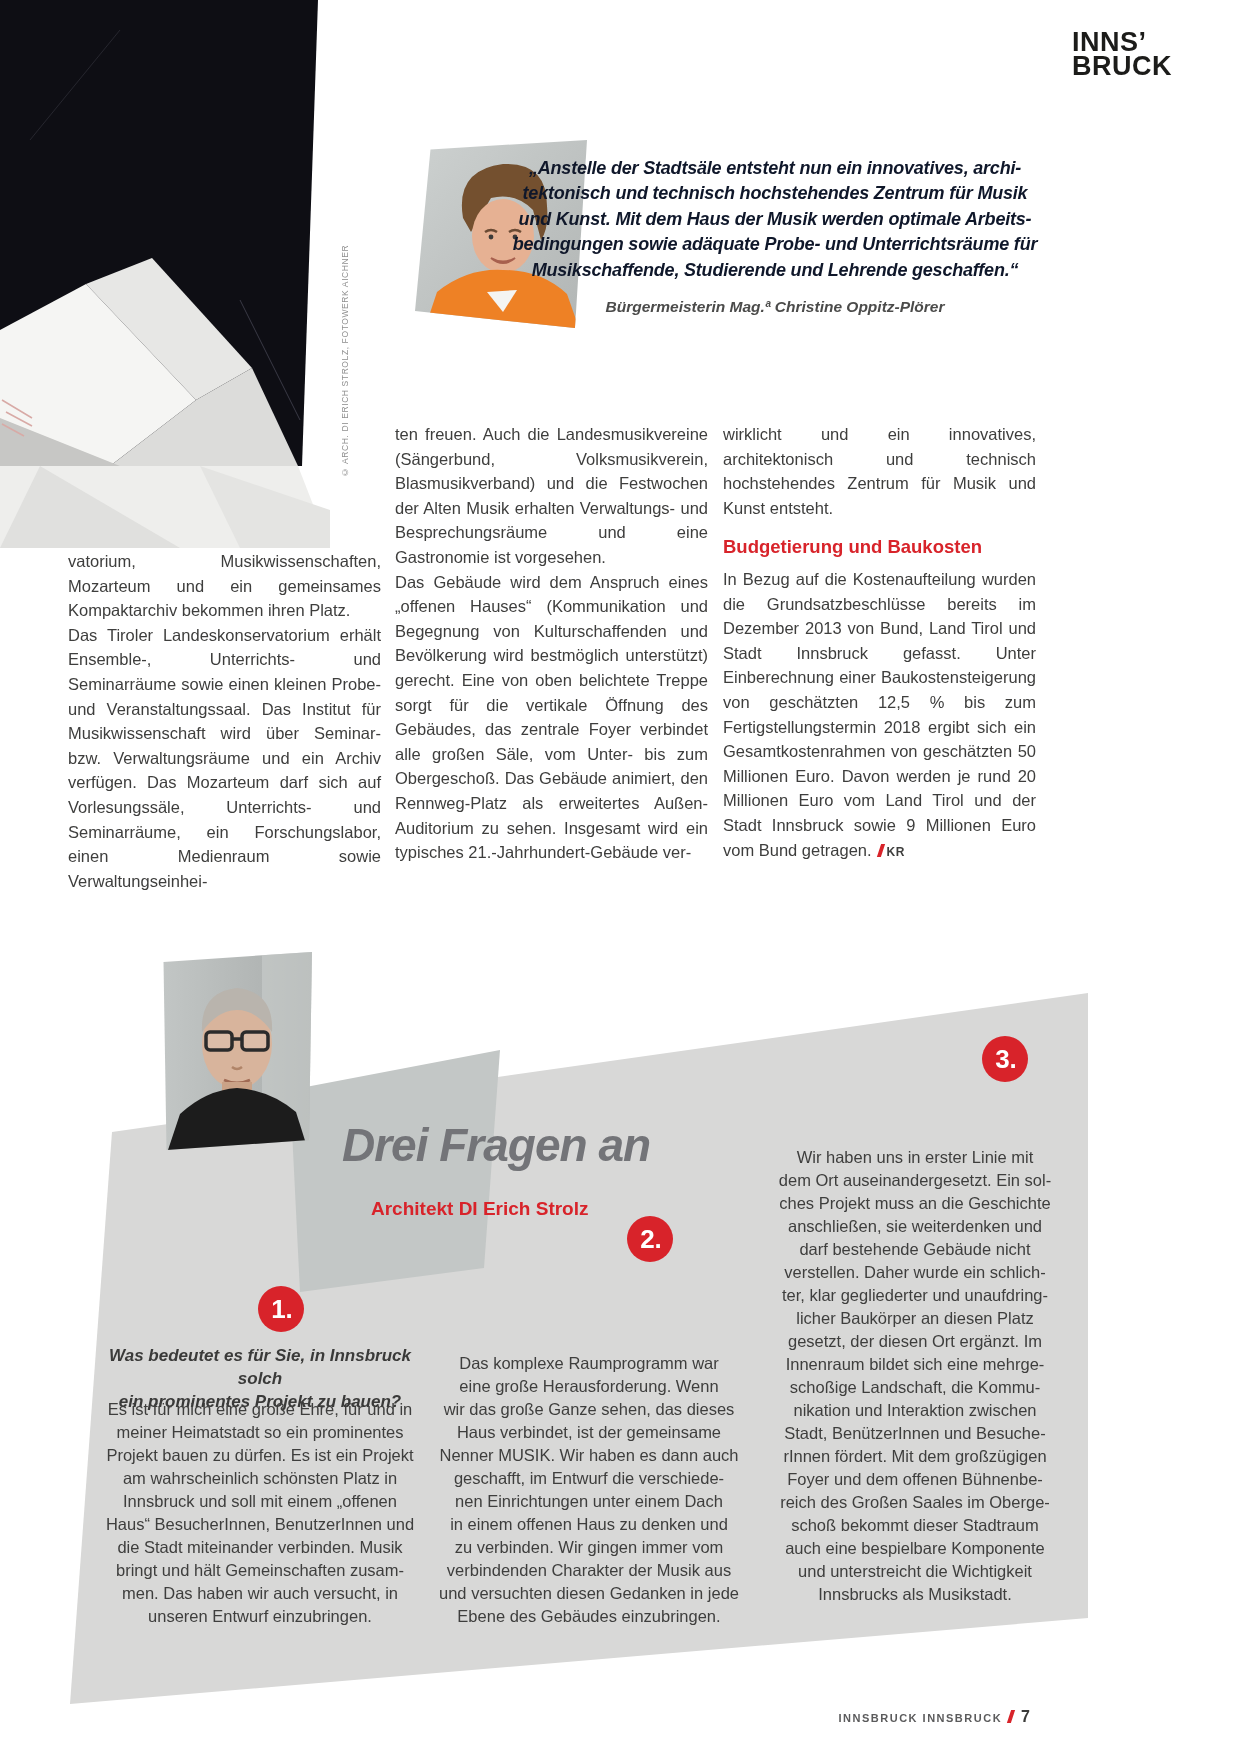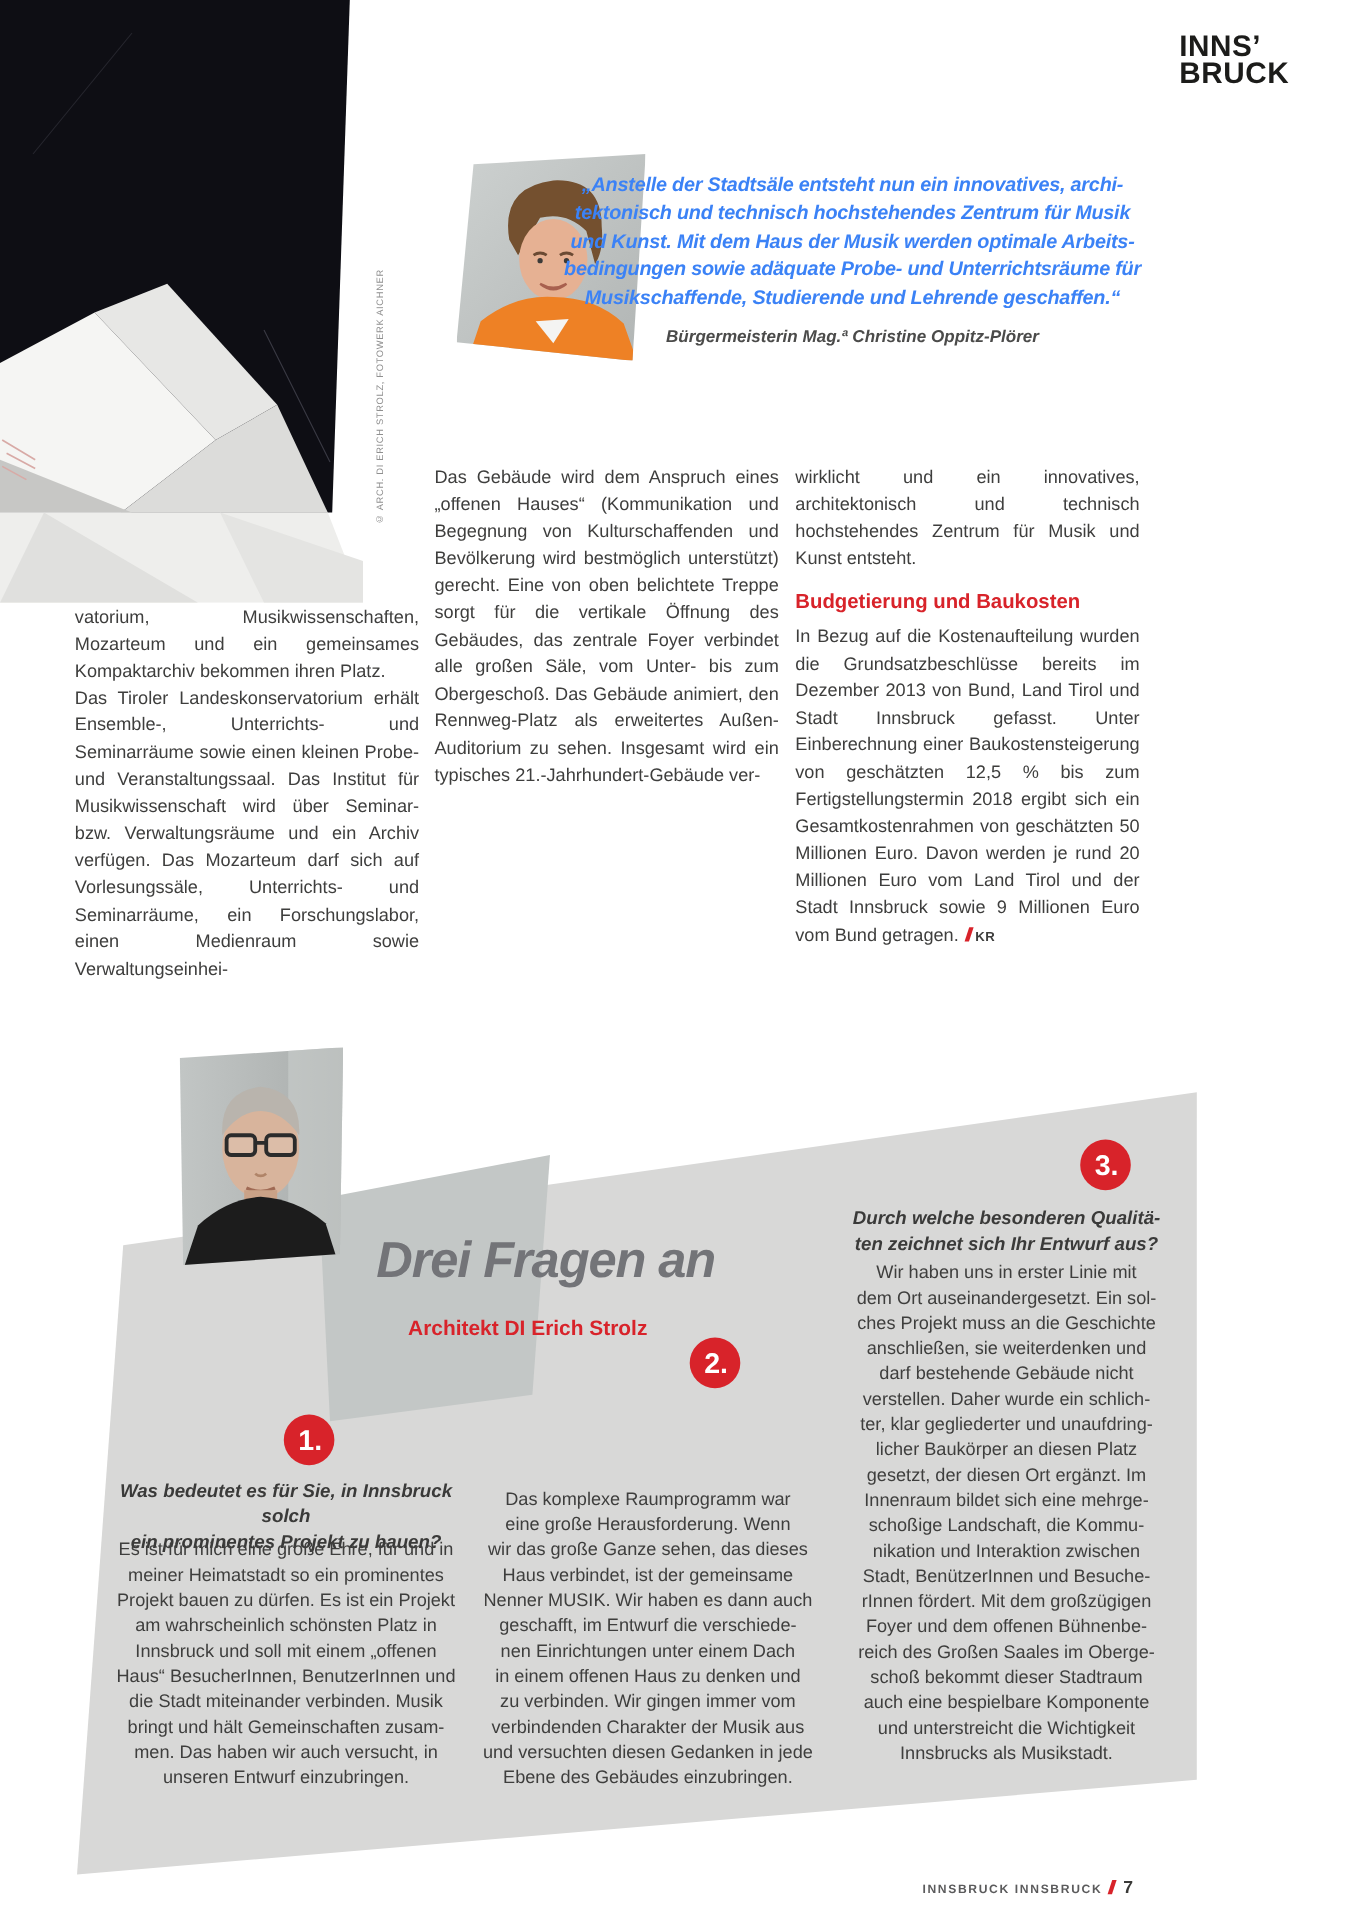--- a/index.html
+++ b/index.html
@@ -23,21 +23,21 @@
   
   .brand{left:1072px;top:30px;font-weight:800;font-size:27px;line-height:24px;
     color:#1c1c1a;letter-spacing:.5px;}
 
   
   .mayor-photo{left:415px;top:140px;width:172px;height:188px;
     clip-path:polygon(9% 5%,100% 0%,93% 100%,0% 91%);}
 
   
   .quote{left:505px;top:156px;width:540px;text-align:center;
-    color:#3b82f6;font-style:italic;font-weight:700;
+    color:#0f172a;font-style:italic;font-weight:700;
     font-size:18px;line-height:25.4px;letter-spacing:-.2px;white-space:pre-line;}
   .attribution{left:505px;top:298px;width:540px;text-align:center;
     font-style:italic;font-size:15.5px;color:#4b4b4a;font-weight:bold;}
 
   
   .body-col{width:313px;font-size:16.5px;line-height:24.6px;
     text-align:justify;color:#3e3e3d;}
   .body-col p{margin:0;}
   .col1{left:68px;top:549px;}
   .col2{left:395px;top:422px;}
@@ -127,20 +127,21 @@
 und Kunst. Mit dem Haus der Musik werden optimale Arbeits-
 bedingungen sowie adäquate Probe- und Unterrichtsräume für
 Musikschaffende, Studierende und Lehrende geschaffen.“</div>
   <div class="abs attribution">Bürgermeisterin Mag.ª Christine Oppitz-Plörer</div>
 
   <div class="abs body-col col1">
     <p>vatorium, Musikwissenschaften, Mozarteum und ein gemeinsames Kompaktarchiv bekommen ihren Platz.</p>
     <p>Das Tiroler Landeskonservatorium erhält Ensemble-, Unterrichts- und Seminarräume sowie einen kleinen Probe- und Veranstaltungssaal. Das Institut für Musikwissenschaft wird über Seminar- bzw. Verwaltungsräume und ein Archiv verfügen. Das Mozarteum darf sich auf Vorlesungssäle, Unterrichts- und Seminarräume, ein Forschungslabor, einen Medienraum sowie Verwaltungseinhei-</p>
   </div>
   <div class="abs body-col col2">
+    <p>ten freuen. Auch die Landesmusikvereine (Sängerbund, Volksmusikverein, Blasmusikverband) und die Festwochen der Alten Musik erhalten Verwaltungs- und Besprechungsräume und eine Gastronomie ist vorgesehen.</p>
     <p>Das Gebäude wird dem Anspruch eines „offenen Hauses“ (Kommunikation und Begegnung von Kulturschaffenden und Bevölkerung wird bestmöglich unterstützt) gerecht. Eine von oben belichtete Treppe sorgt für die vertikale Öffnung des Gebäudes, das zentrale Foyer verbindet alle großen Säle, vom Unter- bis zum Obergeschoß. Das Gebäude animiert, den Rennweg-Platz als erweitertes Außen-Auditorium zu sehen. Insgesamt wird ein typisches 21.-Jahrhundert-Gebäude ver-</p>
   </div>
   <div class="abs body-col col3">
     <p>wirklicht und ein innovatives, architektonisch und technisch hochstehendes Zentrum für Musik und Kunst entsteht.</p>
     <h3 class="red-heading">Budgetierung und Baukosten</h3>
     <p><span>In Bezug auf die Kostenaufteilung wurden die Grundsatzbeschlüsse bereits im Dezember 2013 von Bund, Land Tirol und Stadt Innsbruck gefasst. Unter Einberechnung einer Baukostensteigerung von geschätzten 12,5 % bis zum Fertigstellungstermin 2018 ergibt sich ein Gesamtkostenrahmen von geschätzten 50 Millionen Euro. Davon werden je rund 20 Millionen Euro vom Land Tirol und der Stadt Innsbruck sowie 9 Millionen Euro vom Bund getragen.</span><span class="redmark"></span><span class="sig">KR</span></p>
   </div>
 
   <svg class="abs architect-photo" viewBox="0 0 150 198">
     <defs>
@@ -187,22 +188,20 @@
 Nenner MUSIK. Wir haben es dann auch
 geschafft, im Entwurf die verschiede-
 nen Einrichtungen unter einem Dach
 in einem offenen Haus zu denken und
 zu verbinden. Wir gingen immer vom
 verbindenden Charakter der Musik aus
 und versuchten diesen Gedanken in jede
 Ebene des Gebäudes einzubringen.</div>
 
   <div class="abs qcircle" style="left:982px;top:1036px;">3.</div>
-  <div class="abs question qcol3" style="top:1096px;">Durch welche besonderen Qualitä-
-ten zeichnet sich Ihr Entwurf aus?</div>
   <div class="abs answer qcol3" style="top:1146px;">Wir haben uns in erster Linie mit
 dem Ort auseinandergesetzt. Ein sol-
 ches Projekt muss an die Geschichte
 anschließen, sie weiterdenken und
 darf bestehende Gebäude nicht
 verstellen. Daher wurde ein schlich-
 ter, klar gegliederter und unaufdring-
 licher Baukörper an diesen Platz
 gesetzt, der diesen Ort ergänzt. Im
 Innenraum bildet sich eine mehrge-

